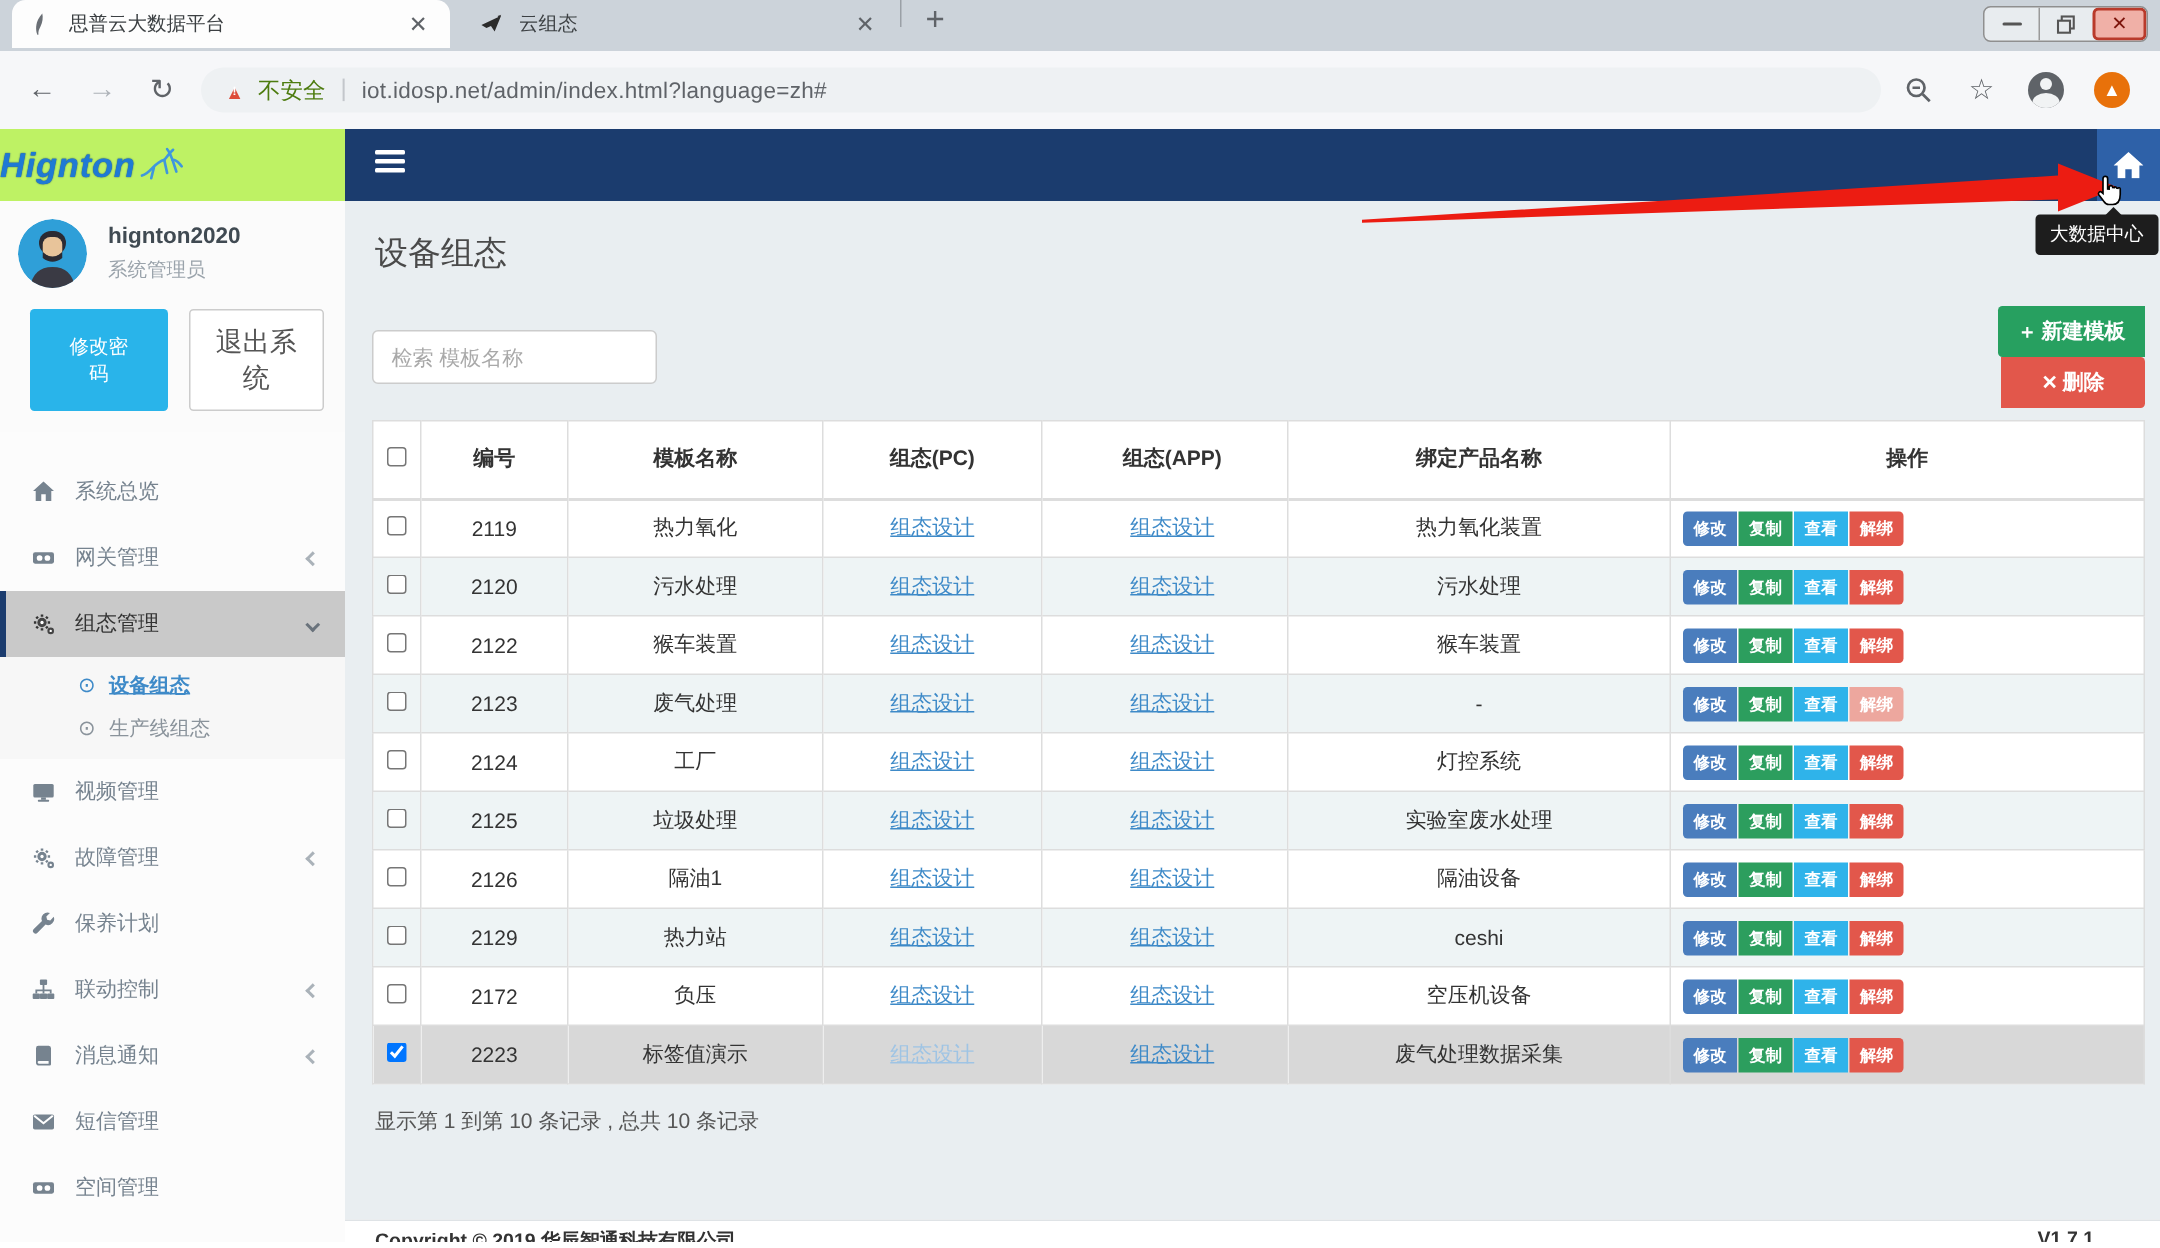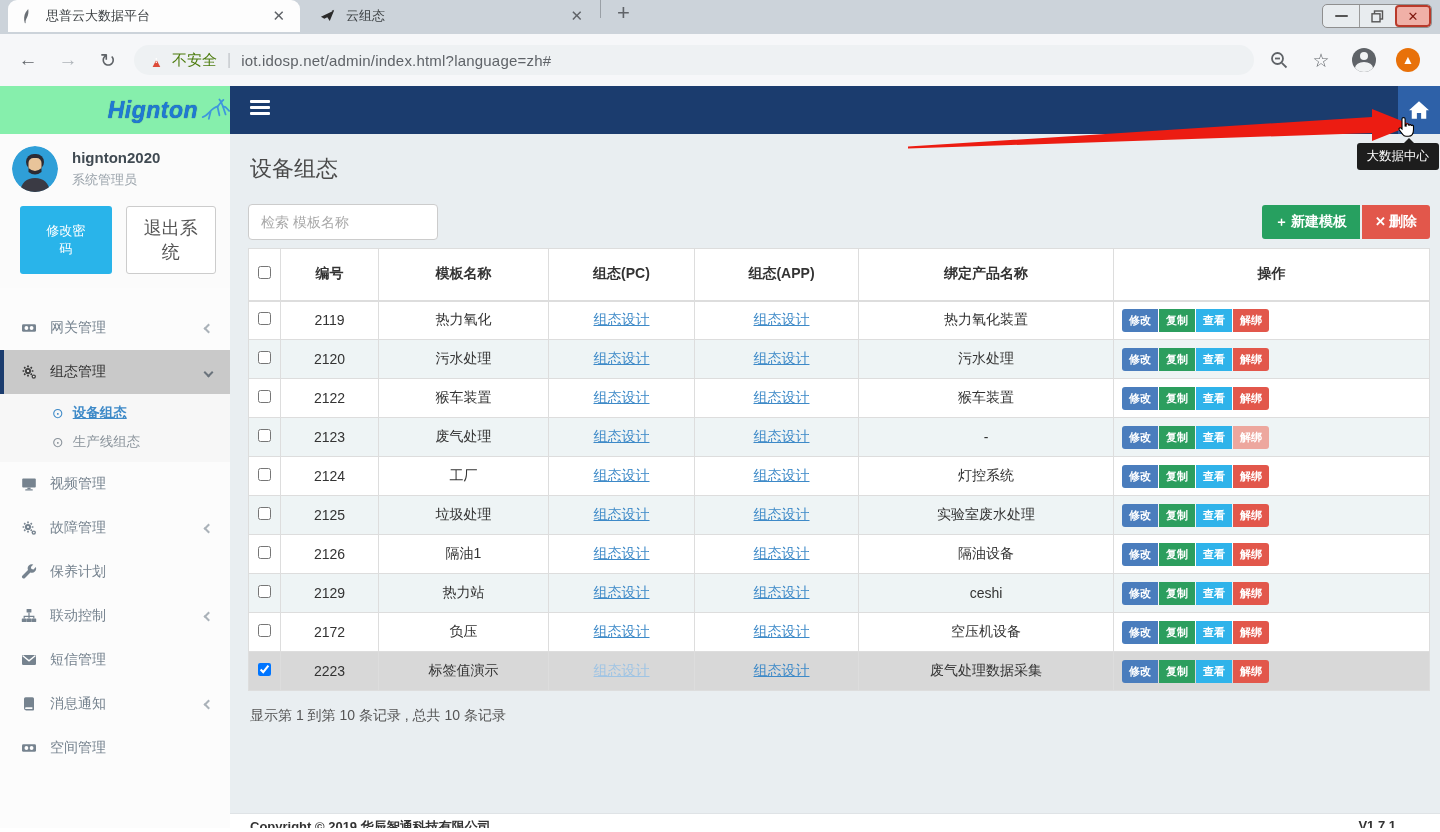--- a/index.html
+++ b/index.html
@@ -35,21 +35,21 @@
   .rightics { display:flex; align-items:center; margin-left:14px; gap:20px; }
   .ric { width:22px; height:22px; display:flex; align-items:center; justify-content:center; color:#5f6368; font-size:19px; }
   .avatarbtn { width:24px; height:24px; border-radius:50%; background:#5f6368; position:relative; overflow:hidden; }
   .avatarbtn::before { content:""; position:absolute; left:8px; top:4px; width:8px; height:8px; border-radius:50%; background:#f1f3f4; }
   .avatarbtn::after { content:""; position:absolute; left:3px; top:14px; width:18px; height:12px; border-radius:50%; background:#f1f3f4; }
   .orangebtn { width:24px; height:24px; border-radius:50%; background:#e8710a; color:#fff; display:flex; align-items:center; justify-content:center; font-size:12px; font-weight:bold; }
 
   
   .app { display:flex; height:742px; }
   .sidebar { width:230px; background:#fcfcfc; flex:0 0 230px; }
-  .logo { height:48px; background:#86efac; display:flex; align-items:center; justify-content:flex-end; gap:2px; }
+  .logo { height:48px; background:#bef264; display:flex; align-items:center; justify-content:flex-start; gap:2px; }
   .logotxt { color:#1f7ad4; font-size:23px; font-weight:bold; font-style:italic; letter-spacing:.5px; text-shadow:0 0 1px #0d3a74; }
   .userpanel { padding:12px 14px 14px 12px; background:#fbfbfb; }
   .uprow { display:flex; align-items:center; }
   .uavatar { width:46px; height:46px; border-radius:50%; flex:0 0 46px; overflow:hidden; }
   .uinfo { margin-left:14px; }
   .uname { font-size:15px; font-weight:bold; color:#404a52; }
   .urole { font-size:13px; color:#9aa3ab; margin-top:5px; }
   .ubtns { display:flex; margin-top:14px; gap:14px; padding-left:8px; }
   .btn-pwd { background:#29b4ea; color:#fff; border:none; font-size:13px; padding:7px 24px; border-radius:3px; }
   .btn-exit { background:#fff; color:#555; border:1px solid #ccc; font-size:18px; padding:9px 14px; border-radius:3px; }
@@ -75,21 +75,21 @@
   .burger span { display:block; height:3px; background:#fff; margin-bottom:3px; border-radius:1px; }
   .homebtn { position:absolute; right:0; top:0; width:42px; height:48px; background:#2e61a8; display:flex; align-items:center; justify-content:center; }
   .tooltip { position:absolute; top:57px; right:1px; background:#1d1d1d; color:#fff; font-size:12.5px; padding:5px 10px; border-radius:3px; z-index:40; }
   .tooltip .caret { position:absolute; top:-5px; right:24px; width:0; height:0; border-left:6px solid transparent; border-right:6px solid transparent; border-bottom:6px solid #1d1d1d; }
 
   .content { padding:12px 10px 0 18px; }
   .pgtitle { font-size:22px; color:#4a4a4a; margin:8px 0 0 2px; font-weight:normal; }
   .toolbar { margin-top:20px; display:flex; align-items:center; }
   .search { width:190px; height:36px; border:1px solid #ccc; border-radius:4px; padding:0 12px; font-size:14px; color:#333; background:#fff; outline:none; font-family:inherit; }
   .search::placeholder { color:#a9a9a9; }
-  .tbbtns { margin-left:auto; display:flex; }
+  .tbbtns { margin-left:auto; display:flex;flex-direction:column; }
   .btn-new { background:#27a060; color:#fff; border:none; font-size:14px; font-weight:bold; padding:8px 13px; border-radius:3px 0 0 3px; }
   .btn-del { background:#e2574b; color:#fff; border:none; font-size:14px; font-weight:bold; padding:8px 13px; border-radius:0 3px 3px 0; margin-left:2px; }
   .bic { font-size:13px; margin-right:3px; font-weight:bold; }
 
   table.grid { margin-top:8px; width:1182px; border-collapse:collapse; background:#fff; table-layout:fixed; }
   table.grid th, table.grid td { border:1px solid #ddd; text-align:center; font-size:14px; color:#333; overflow:hidden; white-space:nowrap; }
   table.grid th { height:52px; font-weight:bold; border-bottom:2px solid #ddd; background:#fff; }
   table.grid td { height:39px; }
   tbody tr:nth-child(even) { background:#eef4f5; }
   tbody tr.sel { background:#d8d8d8; }
@@ -203,20 +203,28 @@
       </div>
       <div class="ubtns">
         <button class="btn-pwd">修改密码</button>
         <button class="btn-exit">退出系统</button>
       </div>
     </div>
     <nav class="menu" id="menu">
         <div class="mitem">
           <span class="mic">
             <svg viewBox="0 0 16 16">
+              <path d="M8 1 15 7.3 13.2 7.3 13.2 14 9.5 14 9.5 9.5 6.5 9.5 6.5 14 2.8 14 2.8 7.3 1 7.3z"></path>
+            </svg>
+          </span>
+          <span>系统总览</span>
+        </div>
+        <div class="mitem">
+          <span class="mic">
+            <svg viewBox="0 0 16 16">
               <rect x="1" y="4.2" width="14" height="7.6" rx="1.4"></rect>
               <circle cx="5.4" cy="8" r="1.9" fill="#fff"></circle>
               <circle cx="10.6" cy="8" r="1.9" fill="#fff"></circle>
             </svg>
           </span>
           <span>网关管理</span>
           <span class="chev l"></span>
         </div>
         <div class="mitem active">
           <span class="mic">
@@ -285,34 +293,34 @@
               <rect x="10.4" y="10.4" width="4.8" height="3.6" rx=".6"></rect>
               <path d="M8 4.6v3M8 7.6v2.8M3.2 10.4V8.3h9.6v2.1" stroke="currentColor" stroke-width="1.2" fill="none"></path>
             </svg>
           </span>
           <span>联动控制</span>
           <span class="chev l"></span>
         </div>
         <div class="mitem">
           <span class="mic">
             <svg viewBox="0 0 16 16">
+              <path d="M4.6 1.2h6.9A1.6 1.6 0 0 1 13 2.8v10.7a.9.9 0 0 1-.9.9H5.1A2.1 2.1 0 0 1 3 12.3V2.8a1.6 1.6 0 0 1 1.6-1.6zM5 11.3a.9.9 0 0 0 0 1.8h6.4v-1.8z"></path>
+            </svg>
+          </span>
+          <span>消息通知</span>
+          <span class="chev l"></span>
+        </div>
+        <div class="mitem">
+          <span class="mic">
+            <svg viewBox="0 0 16 16">
               <rect x="1" y="3" width="14" height="10" rx="1.2"></rect>
               <path d="M1.8 3.8 8 8.8l6.2-5" stroke="#fff" stroke-width="1.4" fill="none"></path>
             </svg>
           </span>
           <span>短信管理</span>
-        </div>
-        <div class="mitem">
-          <span class="mic">
-            <svg viewBox="0 0 16 16">
-              <path d="M4.6 1.2h6.9A1.6 1.6 0 0 1 13 2.8v10.7a.9.9 0 0 1-.9.9H5.1A2.1 2.1 0 0 1 3 12.3V2.8a1.6 1.6 0 0 1 1.6-1.6zM5 11.3a.9.9 0 0 0 0 1.8h6.4v-1.8z"></path>
-            </svg>
-          </span>
-          <span>消息通知</span>
-          <span class="chev l"></span>
         </div>
         <div class="mitem">
           <span class="mic">
             <svg viewBox="0 0 16 16">
               <rect x="1" y="4.2" width="14" height="7.6" rx="1.4"></rect>
               <circle cx="5.4" cy="8" r="1.9" fill="#fff"></circle>
               <circle cx="10.6" cy="8" r="1.9" fill="#fff"></circle>
             </svg>
           </span>
           <span>空间管理</span>

